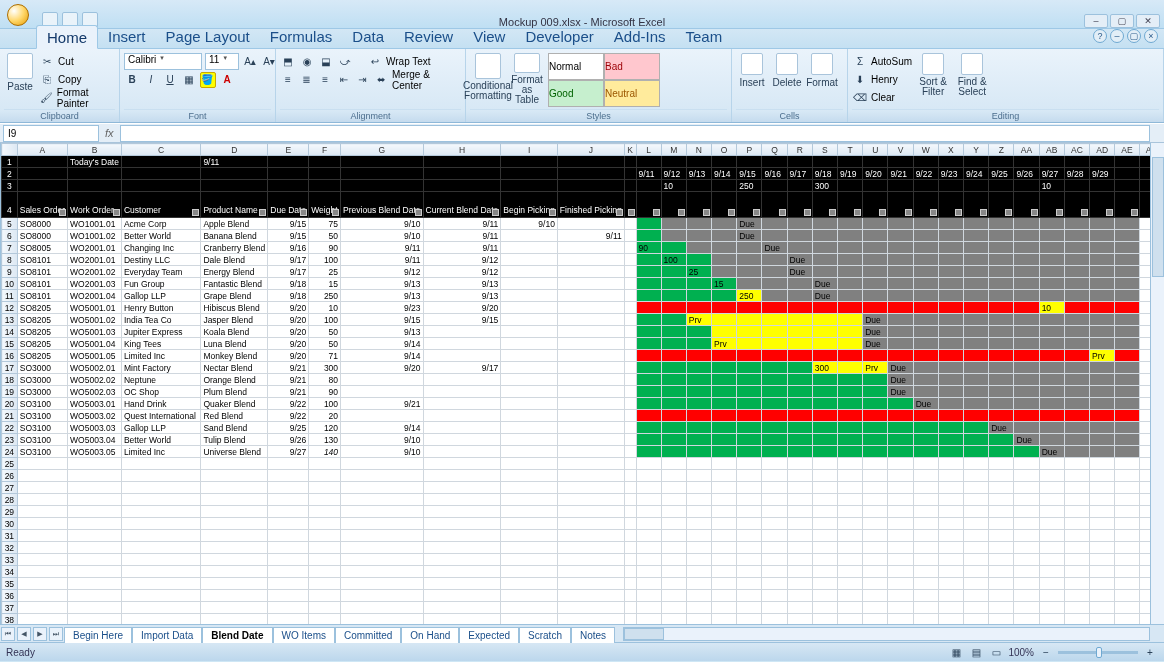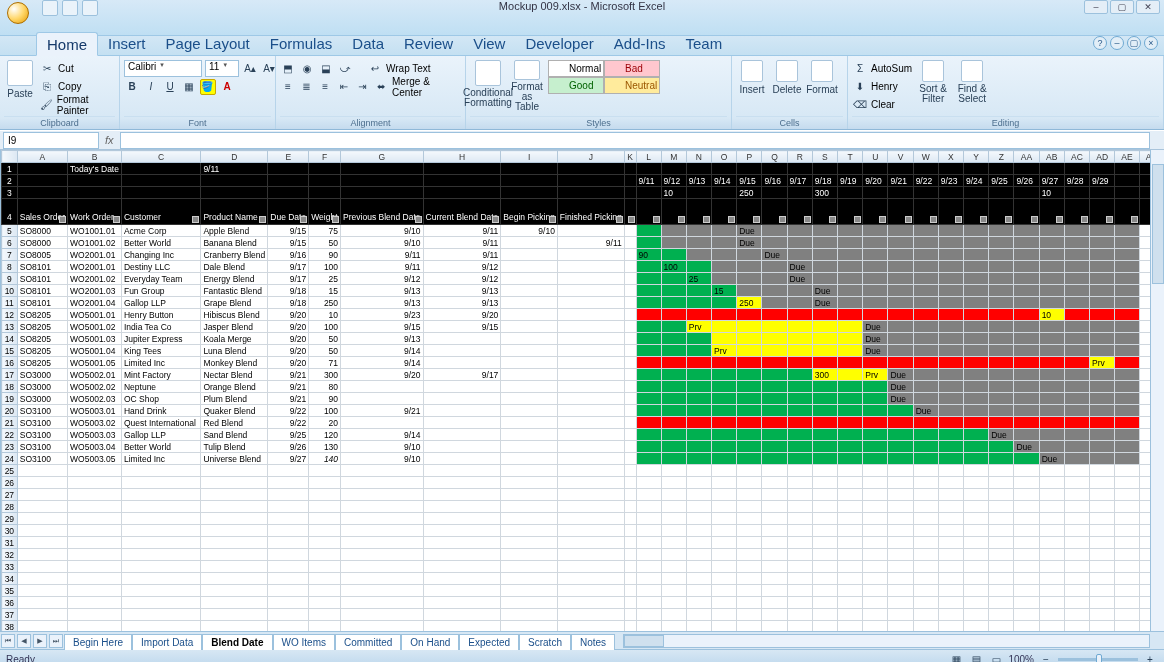--- a/index.html
+++ b/index.html
@@ -1,18 +1,18 @@
 <!DOCTYPE html>
 <html><head>
 <meta charset="utf-8">
 <style>
 *{margin:0;padding:0;box-sizing:border-box;font-family:"Segoe UI",Tahoma,sans-serif;font-size:10px}
 body{width:1164px;height:662px;background:#cfe7f5;overflow:hidden}
 
-.titlebar{height:36px;background:linear-gradient(#d7e9f7,#bfdff3);display:flex;align-items:flex-start;position:relative;border-bottom:1px solid #9ec8e6}
+.titlebar{height:29px;background:linear-gradient(#d7e9f7,#bfdff3);display:flex;align-items:flex-end;position:relative;border-bottom:1px solid #9ec8e6}
 .titlebar .orb{width:36px;height:26px;display:flex;align-items:center;justify-content:center}
 .orb-circle{width:22px;height:22px;border-radius:50%;background:radial-gradient(circle at 30% 30%,#fff,#ffd76a,#e59a00);border:1px solid #ad6e00}
 .qat{display:flex;gap:4px;margin-left:6px}
 .qat-btn{width:16px;height:16px;background:#eaf3fa;border:1px solid #9cc1dd;border-radius:2px}
 .title-text{position:absolute;left:50%;transform:translateX(-50%);font-size:11px;color:#334}
 .win-ctrls{margin-left:auto;display:flex;gap:2px;margin-right:4px}
 .win-btn{width:24px;height:14px;background:#e4eef7;border:1px solid #9cc1dd;border-radius:2px;display:flex;align-items:center;justify-content:center;font-size:9px;color:#445}
 
 .ribbon-tabs{height:20px;background:linear-gradient(#d3e7f5,#c4e0f2);display:flex;align-items:flex-end;padding-left:36px;gap:2px;border-bottom:1px solid #9ec8e6;position:relative}
 .tab{padding:3px 10px 2px;font-size:15px;color:#1b4f8a;cursor:pointer}
@@ -24,21 +24,21 @@
 .grp{border-right:1px solid #b7d4ea;display:flex;flex-direction:column;padding:2px 4px 0;position:relative}
 .grp-label{font-size:9px;color:#4c6e8d;text-align:center;padding:1px 0;border-top:1px solid #c9dff0;margin-top:auto}
 .grp-body{flex:1;display:flex;align-items:flex-start;gap:3px;padding-top:2px}
 .bigbtn{width:36px;height:52px;display:flex;flex-direction:column;align-items:center;justify-content:flex-start;gap:2px;font-size:9px;color:#2a4158}
 .ico{width:22px;height:22px;background:#fff;border:1px solid #a9c4db;border-radius:2px}
 .ico.lg{width:26px;height:26px}
 .minirow{display:flex;align-items:center;gap:3px;height:17px}
 .minibtn{width:16px;height:16px;border:1px solid transparent;border-radius:2px;display:flex;align-items:center;justify-content:center;font-size:10px;color:#2a4158}
 .combo{height:17px;border:1px solid #9cc1dd;background:#fff;display:flex;align-items:flex-start;padding:0 3px;font-size:10px}
 .combo .dd{margin-left:4px;font-size:7px;color:#555}
-.stylecell{width:56px;height:17px;border:1px solid #b0b0b0;display:flex;align-items:center;padding-left:20px;font-size:10px}
+.stylecell{width:56px;height:27px;border:1px solid #b0b0b0;display:flex;align-items:center;padding-left:0;font-size:10px}
 .stylecell.normal{background:#fff;color:#000}
 .stylecell.bad{background:#ffc7ce;color:#9c0006}
 .stylecell.good{background:#c6efce;color:#006100}
 .stylecell.neutral{background:#ffeb9c;color:#9c5700}
 
 .namebox-row{height:20px;background:#e4eef7;display:flex;align-items:center;border-bottom:1px solid #a9c4db;border-top:1px solid #fff}
 .namebox{width:96px;height:17px;border:1px solid #9cc1dd;background:#fff;margin-left:3px;display:flex;align-items:center;padding:0 4px;font-size:10px}
 .fx{margin:0 6px;font-style:italic;font-size:11px;color:#666}
 .formula{flex:1;height:17px;border:1px solid #9cc1dd;background:#fff;margin-right:14px}
 
@@ -803,21 +803,21 @@
           <td class="c-gry"></td>
           <td class="c-gry"></td>
           <td class="c-gry"></td>
           <td></td>
         </tr>
         <tr>
           <td class="rh">14</td>
           <td>SO8205</td>
           <td>WO5001.03</td>
           <td>Jupiter Express</td>
-          <td>Koala Merge</td>
+          <td>Koala Blend</td>
           <td style="text-align: right;">9/20</td>
           <td style="text-align: right;">50</td>
           <td style="text-align: right;">9/13</td>
           <td style="text-align: right;"></td>
           <td style="text-align: right;"></td>
           <td style="text-align: right;"> </td>
           <td></td>
           <td class="c-grn"></td>
           <td class="c-grn"></td>
           <td class="c-grn"></td>

